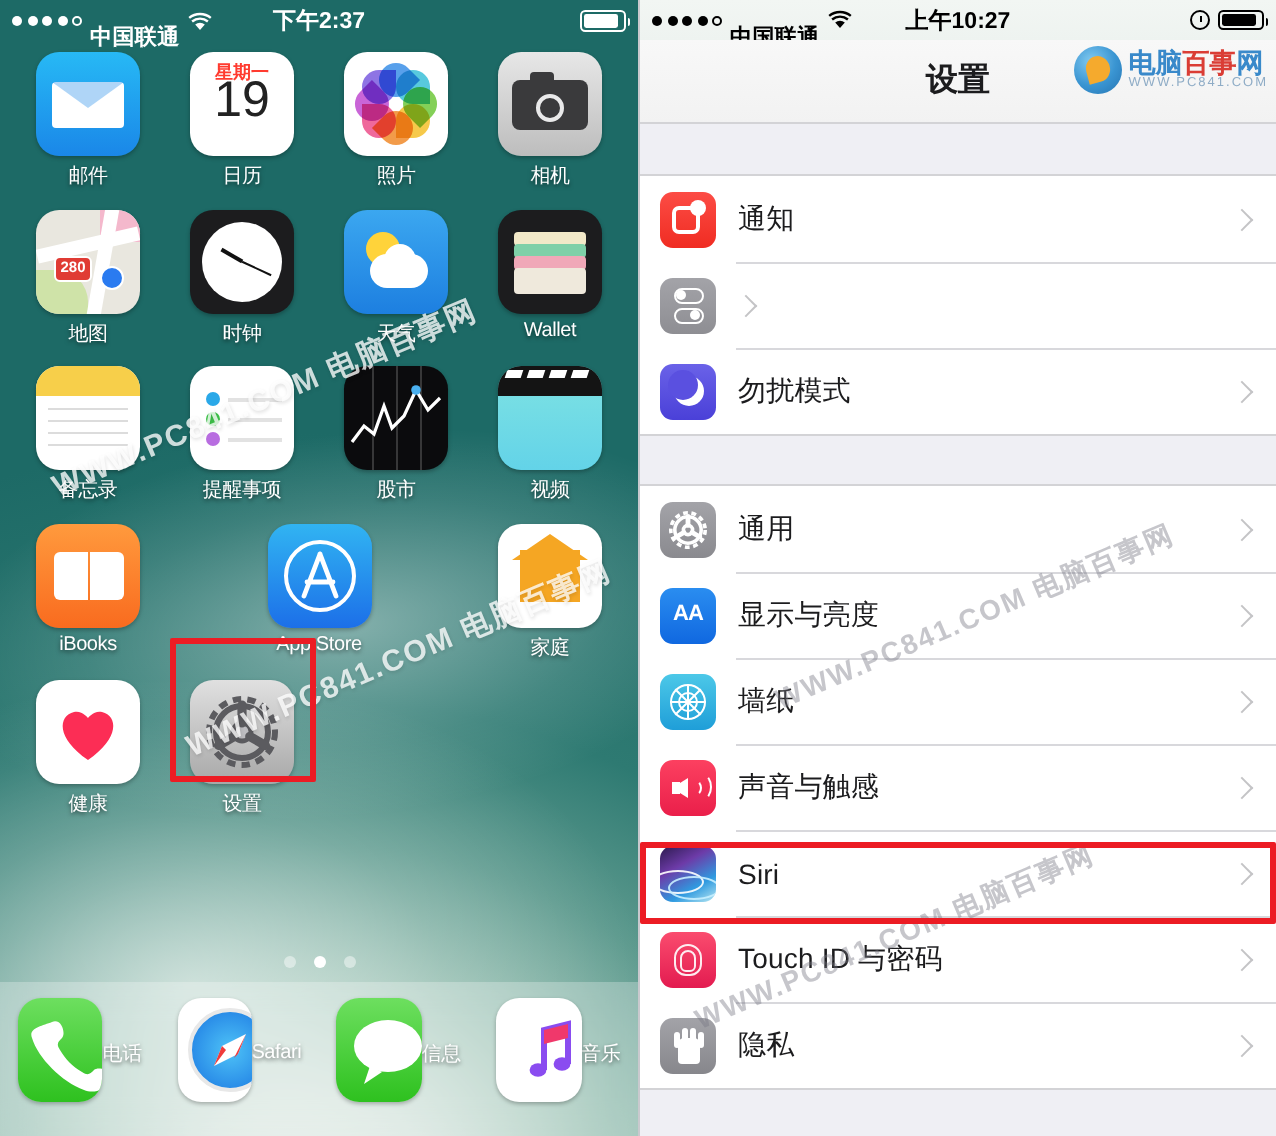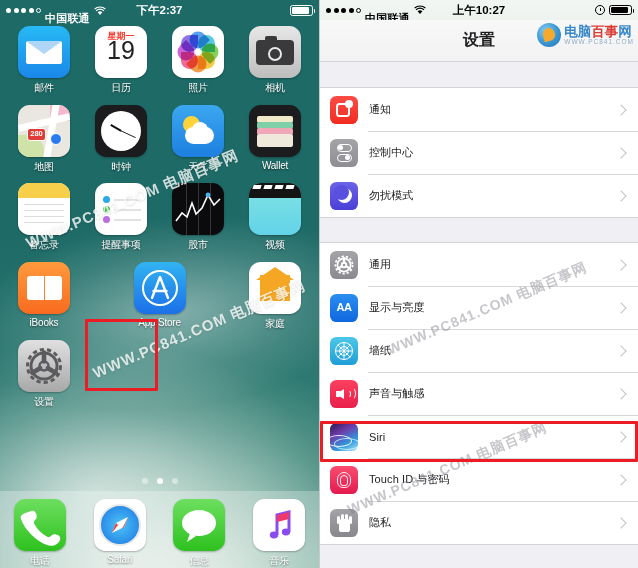--- a/index.html
+++ b/index.html
@@ -128,21 +128,21 @@
 
   .highlight-box{position:absolute;border:3px solid #ec1c24;border-radius:1px;z-index:9;pointer-events:none;}
 
   .pagedots{position:absolute;left:0;right:0;bottom:84px;display:flex;justify-content:center;gap:9px;z-index:6;}
   .pd{width:6px;height:6px;border-radius:50%;background:rgba(255,255,255,.45);}
   .pd.on{background:#fff;}
 
   .dock{position:absolute;left:0;right:0;bottom:0;height:77px;z-index:6;
     background:rgba(255,255,255,.26);backdrop-filter:blur(8px);
     display:flex;justify-content:space-around;align-items:flex-start;padding-top:8px;}
-  .dockapp{width:62px;display:flex;flex-direction:column;align-items:center;}
+  .dockapp{width:62px;display:flex;flex-direction:row;align-items:center;}
 
   .ic-phone{background:linear-gradient(180deg,#6ddf5f 0%,#2ec11f 100%);}
   .ic-safari{background:#fff;}
   .ic-safari .cm{position:absolute;left:5px;top:5px;width:42px;height:42px;border-radius:50%;
      background:radial-gradient(circle at 50% 50%,#4ec3f7 0%,#2a8de8 70%,#1a6fd4 100%);border:2.5px solid #e8e8e8;}
   .ic-msg{background:linear-gradient(180deg,#6ddf5f 0%,#2ec11f 100%);}
   .ic-msg .bub{position:absolute;left:9px;top:11px;width:34px;height:26px;border-radius:50%;background:#fff;}
   .ic-music{background:#fff;}
 
   
@@ -165,21 +165,21 @@
   .logo .cn b:nth-child(2){color:#d9342b;}
   .logo .cn b:nth-child(3){color:#2f84c8;}
   .logo .url{font-size:6.5px;color:#8aa9c4;letter-spacing:1px;margin-top:1px;}
 
   .gap{height:25px;background:#efeff4;}
   .gap.small{height:24px;}
   .group{background:#fff;border-top:1px solid #d3d3d6;border-bottom:1px solid #d3d3d6;}
   .srow{height:43px;display:flex;align-items:center;padding-left:10px;position:relative;background:#fff;}
   .srow + .srow::before{content:"";position:absolute;left:48px;right:0;top:0;height:1px;background:#d8d8dc;}
   .sicon{width:28px;height:28px;border-radius:6.4px;flex:0 0 28px;position:relative;overflow:hidden;margin-right:11px;}
-  .slabel{font-size:11px;color:#1c1c1e;flex:1;letter-spacing:.1px;}
+  .slabel{font-size:14px;color:#1c1c1e;flex:1;letter-spacing:.1px;}
   .chev{width:8px;height:8px;border-right:1.8px solid #c4c4c6;border-top:1.8px solid #c4c4c6;
         transform:rotate(45deg);margin-right:13px;}
 
   
   .si-notif{background:linear-gradient(180deg,#fc4c45 0%,#f02c22 100%);}
   .si-notif .sq{position:absolute;left:6px;top:7px;width:14px;height:14px;border:2.2px solid #fff;border-radius:3.5px;}
   .si-notif .bd{position:absolute;right:5px;top:4.5px;width:8px;height:8px;border-radius:50%;background:#fff;}
   .si-cc{background:linear-gradient(180deg,#a3a3a8 0%,#8e8e93 100%);}
   .si-cc .tg{position:absolute;width:15px;height:8px;border-radius:4px;border:1.6px solid #fff;left:6.5px;}
   .si-cc .tg i{position:absolute;top:.6px;width:5px;height:5px;border-radius:50%;background:#fff;}
@@ -388,20 +388,28 @@
           <div class="icon ic-home">
             <div class="rf"></div>
               <div class="hs"></div>
           </div>
           <div class="app-label">家庭</div>
         </div>
       </div>
 
       <div class="app-row">
         <div class="app">
+          <div class="icon ic-health">
+            <svg width="52" height="52" viewBox="0 0 52 52">
+              <path d="M26 40 C10 29 11 18 19 16 C23 15 26 19 26 19 C26 19 29 15 33 16 C41 18 42 29 26 40 Z" fill="#fc2d55"></path>
+            </svg>
+          </div>
+          <div class="app-label">健康</div>
+        </div>
+        <div class="app">
           <div class="icon ic-settings">
             <svg width="52" height="52" viewBox="0 0 52 52" style="position:absolute;left:0;top:0;">
               <g fill="none" stroke="#5b5b5f" stroke-width="3">
                 <circle cx="26" cy="26" r="16.5" stroke-dasharray="4.2 3.1"></circle>
                 <circle cx="26" cy="26" r="13"></circle>
                 <circle cx="26" cy="26" r="4.5" fill="#bdbdc1" stroke="#5b5b5f" stroke-width="2.4"></circle>
                 <path d="M26 21.5 V12.5 M29.9 28.2 L37.7 32.7 M22.1 28.2 L14.3 32.7" stroke-width="4.6" stroke-linecap="round"></path>
               </g>
             </svg>
           </div>
@@ -519,21 +527,20 @@
       </div>
       <div class="srow">
         <div class="sicon si-cc">
           <div class="tg" style="top:5px;">
               <i style="left:.6px;"></i>
             </div>
           <div class="tg" style="top:15px;">
               <i style="right:.6px;"></i>
             </div>
         </div>
-        <div class="slabel">控制中心</div>
         <div class="chev"></div>
       </div>
       <div class="srow">
         <div class="sicon si-dnd">
             <div class="mn"></div>
             <div class="mn2"></div>
           </div>
         <div class="slabel">勿扰模式</div>
         <div class="chev"></div>
       </div>

